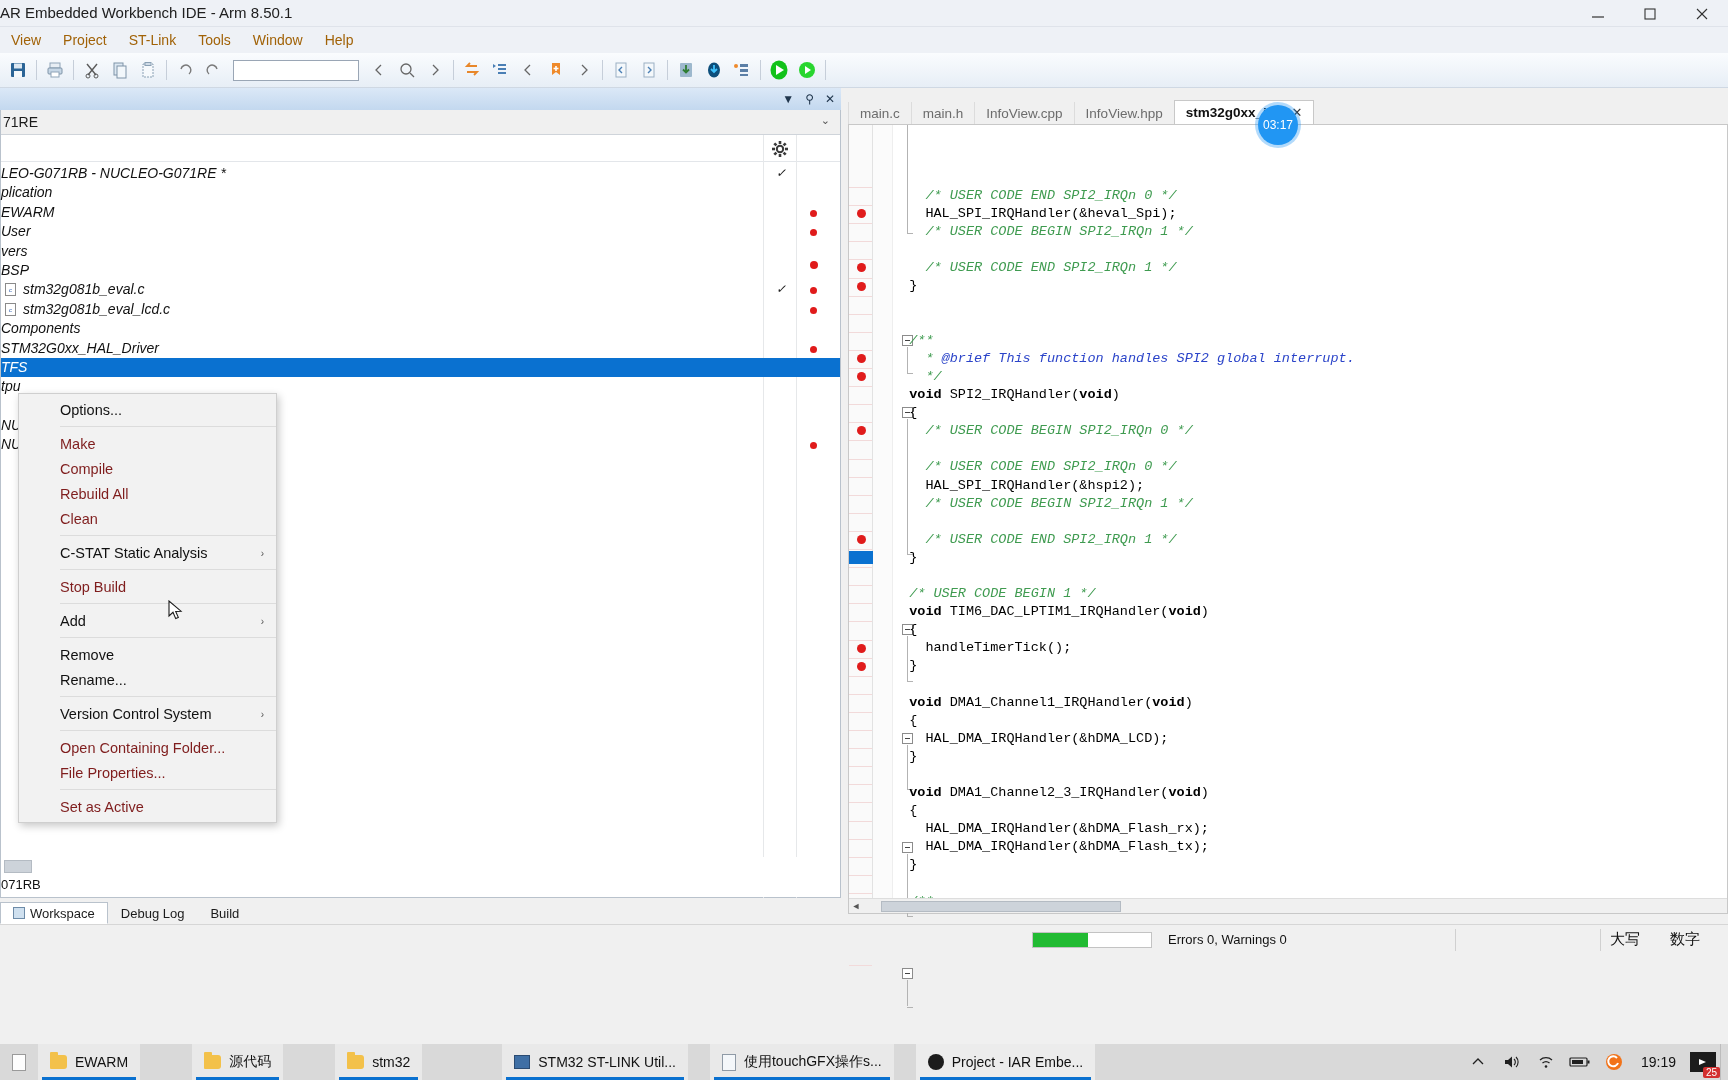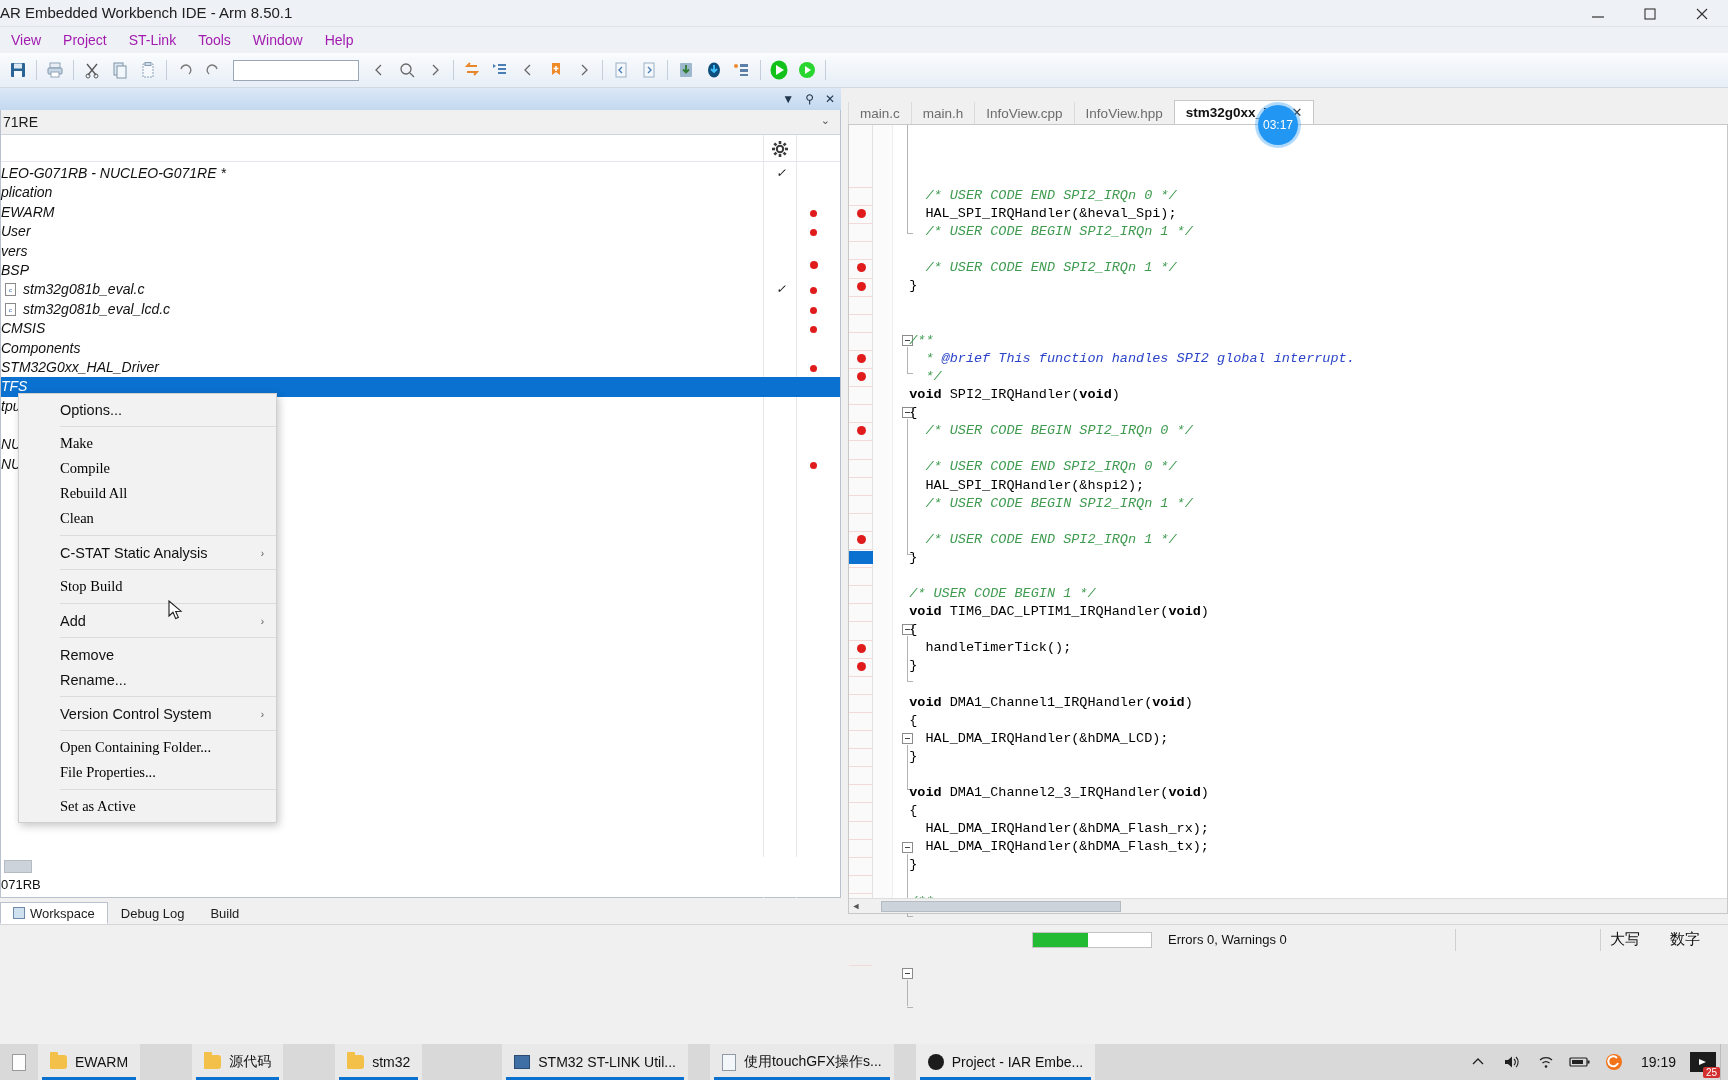--- a/index.html
+++ b/index.html
@@ -27,21 +27,21 @@
   .winbtn{ width:52px; height:27px; display:flex; align-items:center; justify-content:center;
            font-size:14px; color:#333; }
   .winbtn svg{ display:block; }
 
   
   .menubar{
     position:absolute; left:0; top:27px; width:1728px; height:26px;
     background:#eef1f6;
     display:flex; align-items:center;
   }
-  .menuitem{ padding:3px 11px; font-size:14px; color:#a21caf; white-space:nowrap; }
+  .menuitem{ padding:3px 11px; font-size:14px; color:#a16207; white-space:nowrap; }
 
   
   .toolbar{
     position:absolute; left:0; top:53px; width:1728px; height:35px;
     background:linear-gradient(#fafcfe,#e7eef6);
     border-bottom:1px solid #cfd8e3;
     display:flex; align-items:center; padding-left:4px;
   }
   .tb{ width:28px; height:28px; display:flex; align-items:center; justify-content:center; }
   .tbsep{ width:1px; height:20px; background:#c6ced9; margin:0 4px; }
@@ -121,21 +121,21 @@
     position:absolute; left:18px; top:393px; width:259px;
     background:#f2f2f2; border:1px solid #cfcfcf;
     box-shadow:2px 3px 8px rgba(0,0,0,.22);
     padding:3px 0;
     z-index:40;
   }
   .ctxitem{
     position:relative; height:25px; display:flex; align-items:center;
     padding-left:41px; font-size:14.5px; color:#111;
   }
-  .ctxitem.dis{ color:#000000;font-family:Liberation Serif, serif; }
+  .ctxitem.dis{ color:#7f1d1d; }
   .ctxitem .arrow{ position:absolute; right:12px; top:8px; font-size:10px; color:#555; }
   .ctxsep{ height:1px; background:#dcdcdc; margin:4px 0 4px 41px; }
   .ctxgutter{ position:absolute; left:0; top:0; bottom:0; width:33px; }
 
   .cursor{ position:absolute; left:168px; top:600px; z-index:60; }
 
   
   .editor{
     position:absolute; left:848px; top:100px; width:1008px; height:838px;
     background:#f0f0f0;
@@ -478,24 +478,20 @@
           </div>
           <div class="trow">
             <span class="fileicon" style="left: 4px;">c</span>
             <span class="lbl" style="left: 22px;">stm32g081b_eval.c</span>
             <span class="chk">✓</span>
             <span class="dot"></span>
           </div>
           <div class="trow">
             <span class="fileicon" style="left: 4px;">c</span>
             <span class="lbl" style="left: 22px;">stm32g081b_eval_lcd.c</span>
-            <span class="dot"></span>
-          </div>
-          <div class="trow">
-            <span class="lbl" style="left: 0px;">CMSIS</span>
             <span class="dot"></span>
           </div>
           <div class="trow">
             <span class="lbl" style="left: 0px;">Components</span>
           </div>
           <div class="trow">
             <span class="lbl" style="left: 0px;">STM32G0xx_HAL_Driver</span>
             <span class="dot"></span>
           </div>
           <div class="trow sel">

